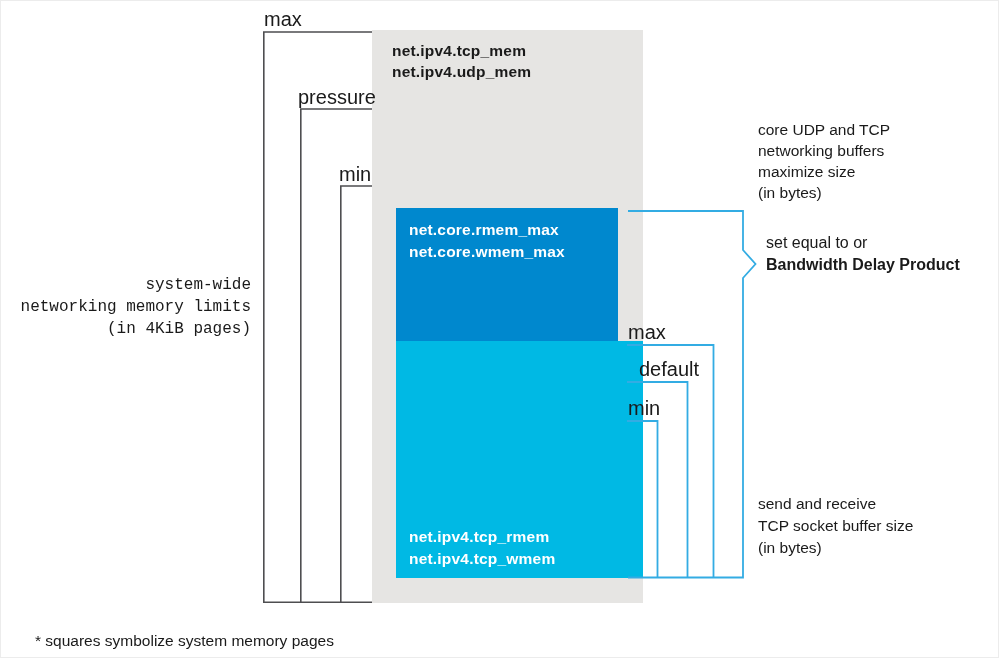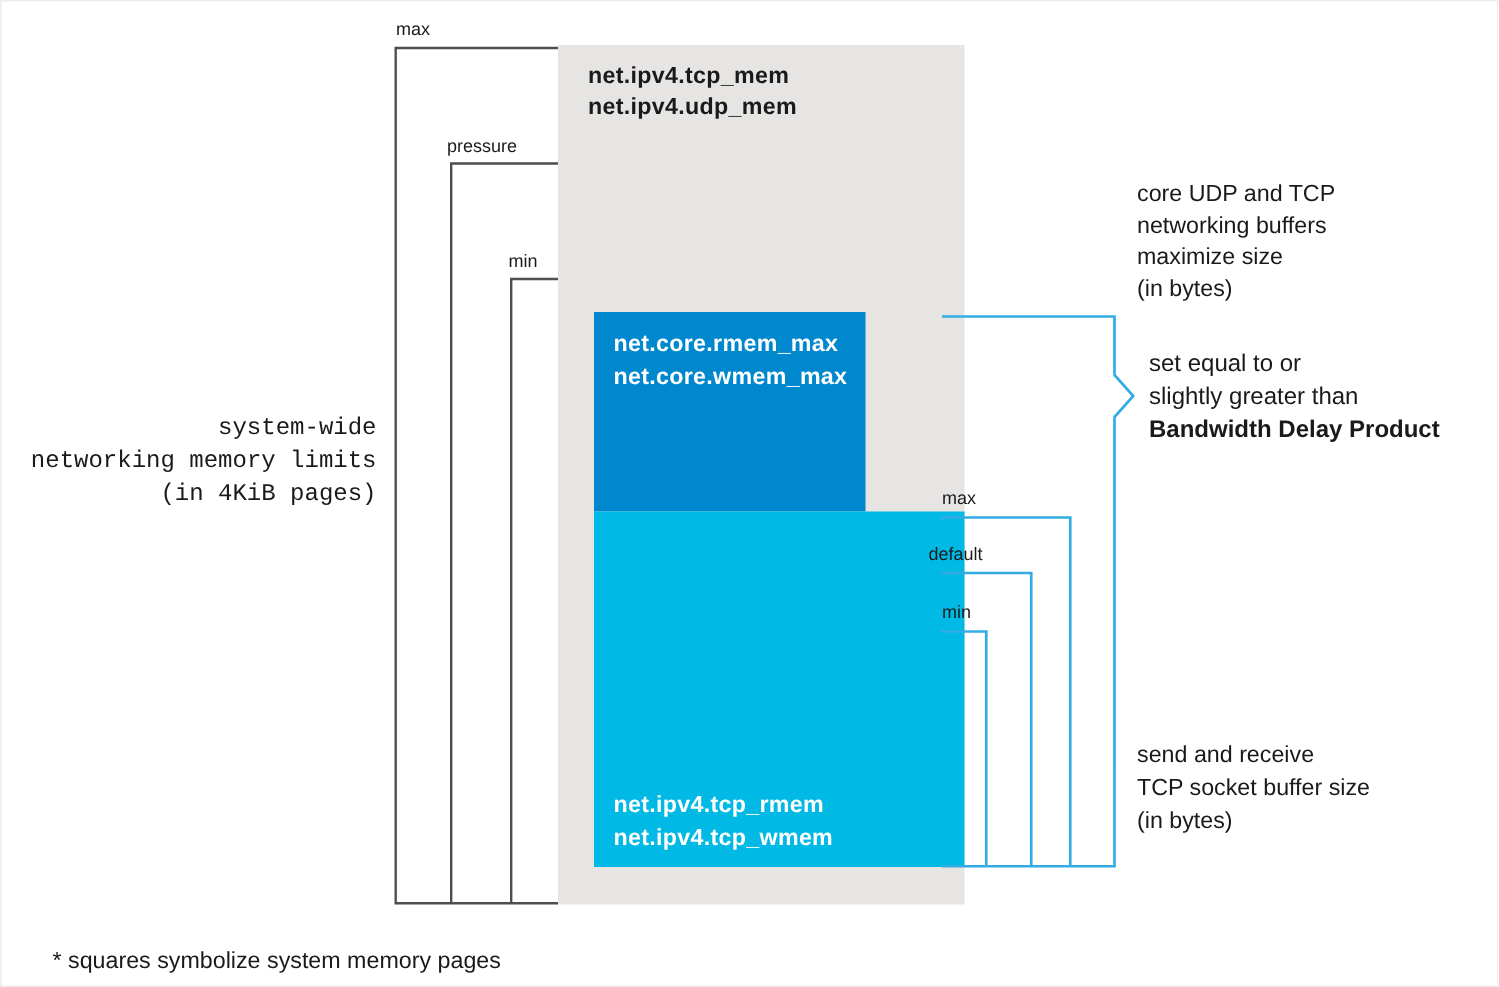--- a/index.html
+++ b/index.html
@@ -17,43 +17,43 @@
   #gray-region{
     left:371px;top:29px;width:271px;height:573px;
     background:#e6e5e3;
   }
   #sys-title{
     left:391px;top:39px;
     font-weight:bold;font-size:15.5px;line-height:21px;
     letter-spacing:0.2px;
   }
   #core-box{
-    left:395px;top:207px;width:181px;height:133px;
+    left:395px;top:207px;width:222px;height:133px;
     background:#0088ce;
   }
   #tcp-box{
     left:395px;top:340px;width:247px;height:237px;
     background:#00b9e4;
   }
   .box-text{
     position:absolute;left:13px;
     color:#ffffff;font-weight:bold;font-size:15.5px;line-height:21.5px;
     letter-spacing:0.2px;white-space:nowrap;
   }
   #core-box .box-text{top:11px;}
   #tcp-box .box-text{bottom:9px;}
   #lines-svg{left:0;top:0;pointer-events:none;}
   .bracket-label{
-    font-size:12px;line-height:20px;white-space:nowrap;
+    font-size:20px;line-height:20px;white-space:nowrap;
   }
   #label-left-max{left:263px;top:8px;}
   #label-left-pressure{left:297px;top:86px;}
   #label-left-min{left:338px;top:163px;}
   #label-right-max{left:627px;top:321px;}
-  #label-right-default{left:618px;top:358px;}
+  #label-right-default{left:638px;top:358px;}
   #label-right-min{left:627px;top:397px;}
   #left-note{
     left:0;top:273px;width:250px;
     text-align:right;font-size:16px;line-height:22px;font-family:Liberation Mono, monospace;
   }
   #left-note .set-line{margin-top:8px;}
   #right-top-note{
     left:757px;top:118px;
     font-size:15.5px;line-height:21px;
   }
@@ -129,21 +129,20 @@
 
   <div id="right-top-note" class="abs">
     <div>core UDP and TCP</div>
     <div>networking buffers</div>
     <div>maximize size</div>
     <div>(in bytes)</div>
   </div>
 
   <div id="bdp-note" class="abs">
     <div>set equal to or</div>
-    <div>slightly greater than</div>
     <div class="b">Bandwidth Delay Product</div>
   </div>
 
   <div id="right-bottom-note" class="abs">
     <div>send and receive</div>
     <div>TCP socket buffer size</div>
     <div>(in bytes)</div>
   </div>
 
   <div id="footnote" class="abs">* squares symbolize system memory pages</div>

